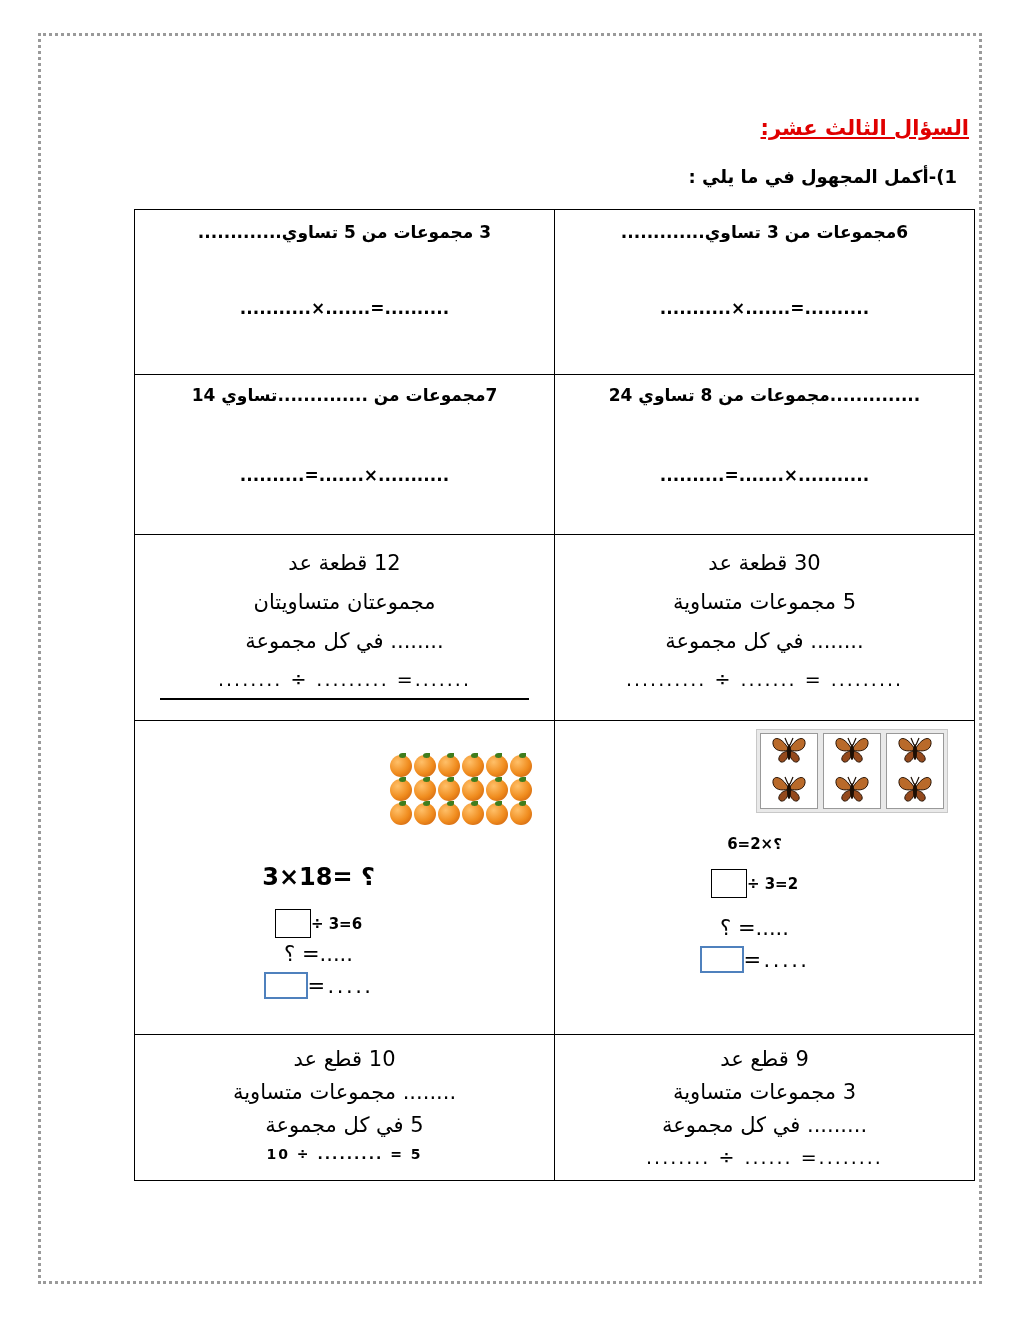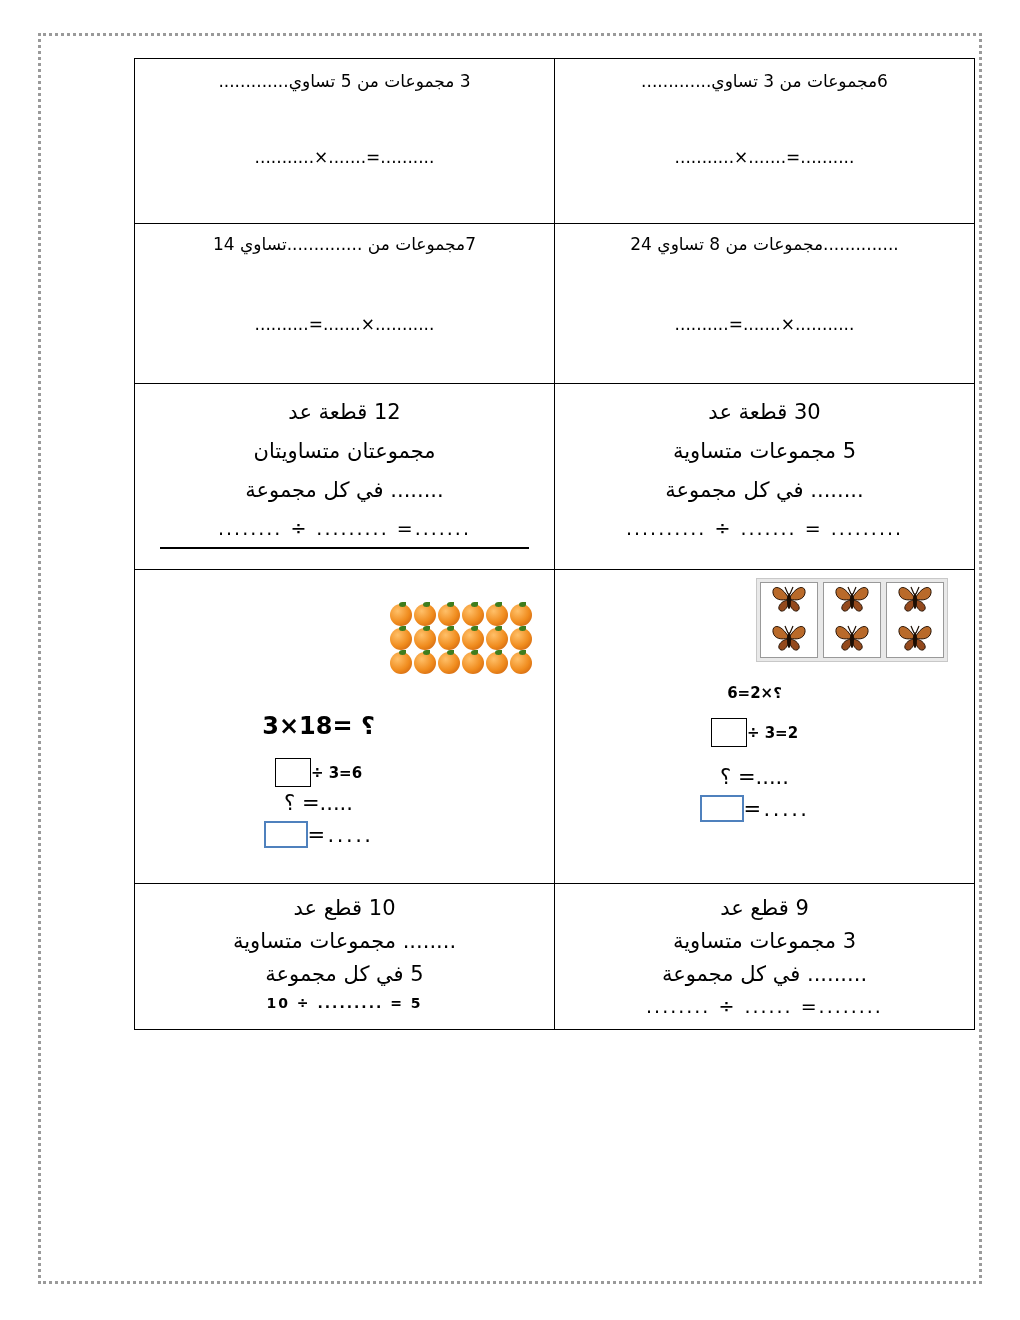--- a/index.html
+++ b/index.html
@@ -11,21 +11,21 @@
   .subtitle{margin:26px 22px 0 0;text-align:right;font-weight:bold;font-size:18px;}
   .tablewrap{direction:ltr;}
   table.qtable{border-collapse:collapse;margin:22px 4px 0 auto;width:838px;direction:rtl;table-layout:fixed;}
   table.qtable td{border:1.5px solid #000;width:419px;vertical-align:top;padding:0;}
   tr.r1{height:165px} tr.r2{height:160px} tr.r3{height:186px} tr.r4{height:314px} tr.r5{height:146px}
   .cell{display:flex;flex-direction:column;align-items:center;height:100%;box-sizing:border-box;}
   .top1{padding-top:12px;gap:56px}
   .top2{padding-top:10px;gap:60px}
   .r3c{padding-top:16px;gap:15px}
   .r5c{padding-top:12px;gap:9px}
-  .b17{font-size:17px;font-weight:normal;}
+  .b17{font-size:17px;font-weight:bold;}
   .hand{font-size:21px;letter-spacing:2.5px;}
   .eqh{font-size:19px;letter-spacing:2px;}
   .ltr{direction:ltr;unicode-bidi:isolate;}
   .u{border-bottom:2px solid #000;padding-bottom:8px;width:88%;text-align:center;}
   .bf-strip{display:flex;gap:5px;background:#e9e9e9;border:1px solid #c8c8c8;padding:3px;
             align-self:flex-start;margin:8px 26px 0 0;}
   .bf-box{width:56px;height:74px;background:#fff;border:1px solid #999;display:flex;
           flex-direction:column;align-items:center;justify-content:center;gap:1px;}
   .orange-grid{display:grid;grid-template-columns:repeat(6,24px);grid-auto-rows:24px;
                align-self:flex-start;margin:34px 22px 0 0;}
@@ -42,20 +42,22 @@
   .sq-blue{display:inline-block;width:40px;height:23px;border:2px solid #4f81bd;background:#fff;}
   .mt22{margin-top:22px}.mt16{margin-top:16px}.mt18{margin-top:18px}.mt6{margin-top:6px}
   .mt26{margin-top:36px}.mt4{margin-top:4px}
 </style>
 </head>
 <body>
 
 <div class="sheet">
   <div class="frame">
 
+    <div class="title" dir="rtl">السؤال الثالث عشر:</div>
+    <div class="subtitle" dir="rtl">1)-أكمل المجهول في ما يلي  :</div>
 
     <div class="tablewrap">
     <table class="qtable">
 
       <tbody>
             <tr class="r1">
         <td>
           <div class="cell top1">
             <div class="b17" dir="rtl">6مجموعات من 3 تساوي.............</div>
             <div class="b17 ltr">...........×.......=..........</div>

